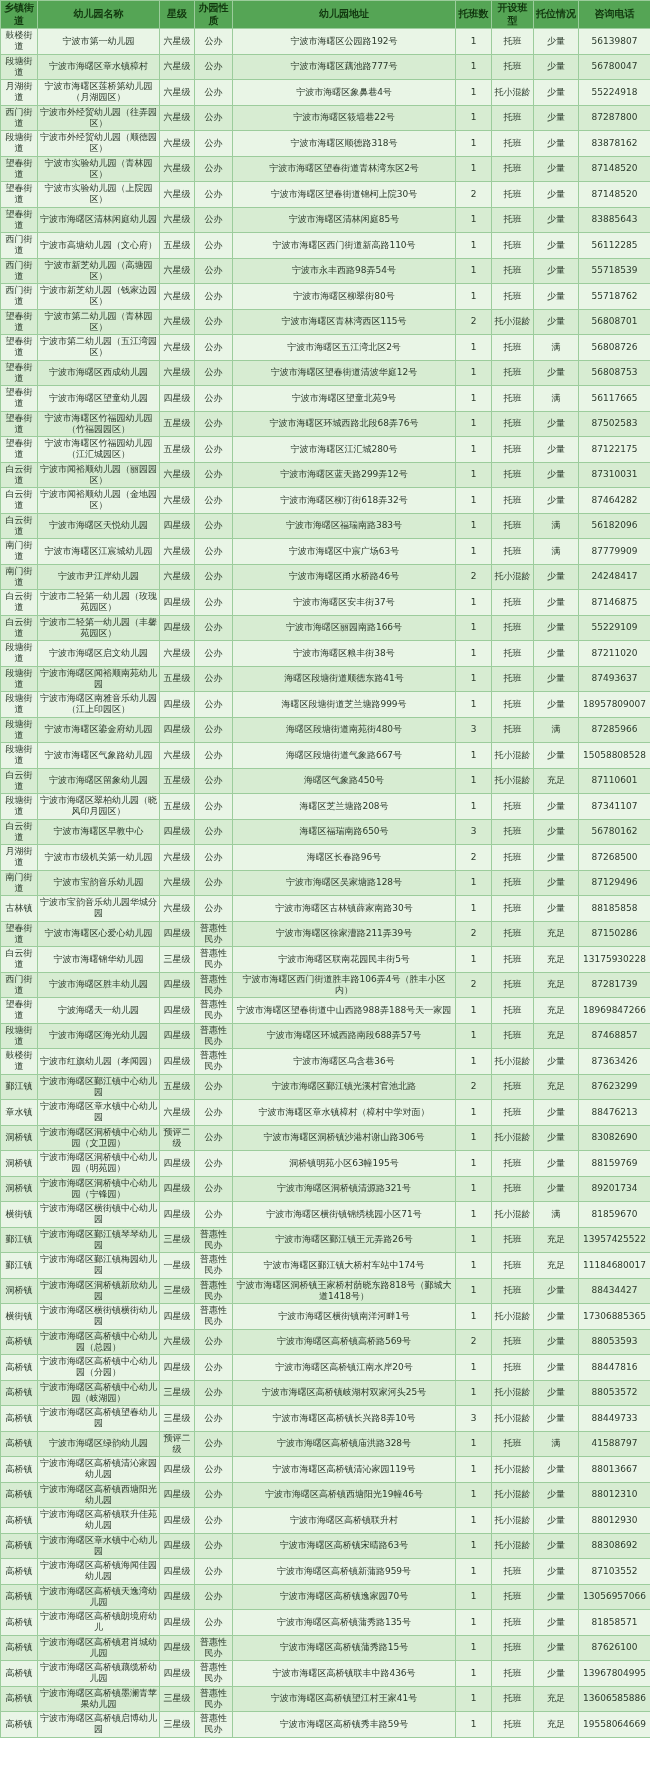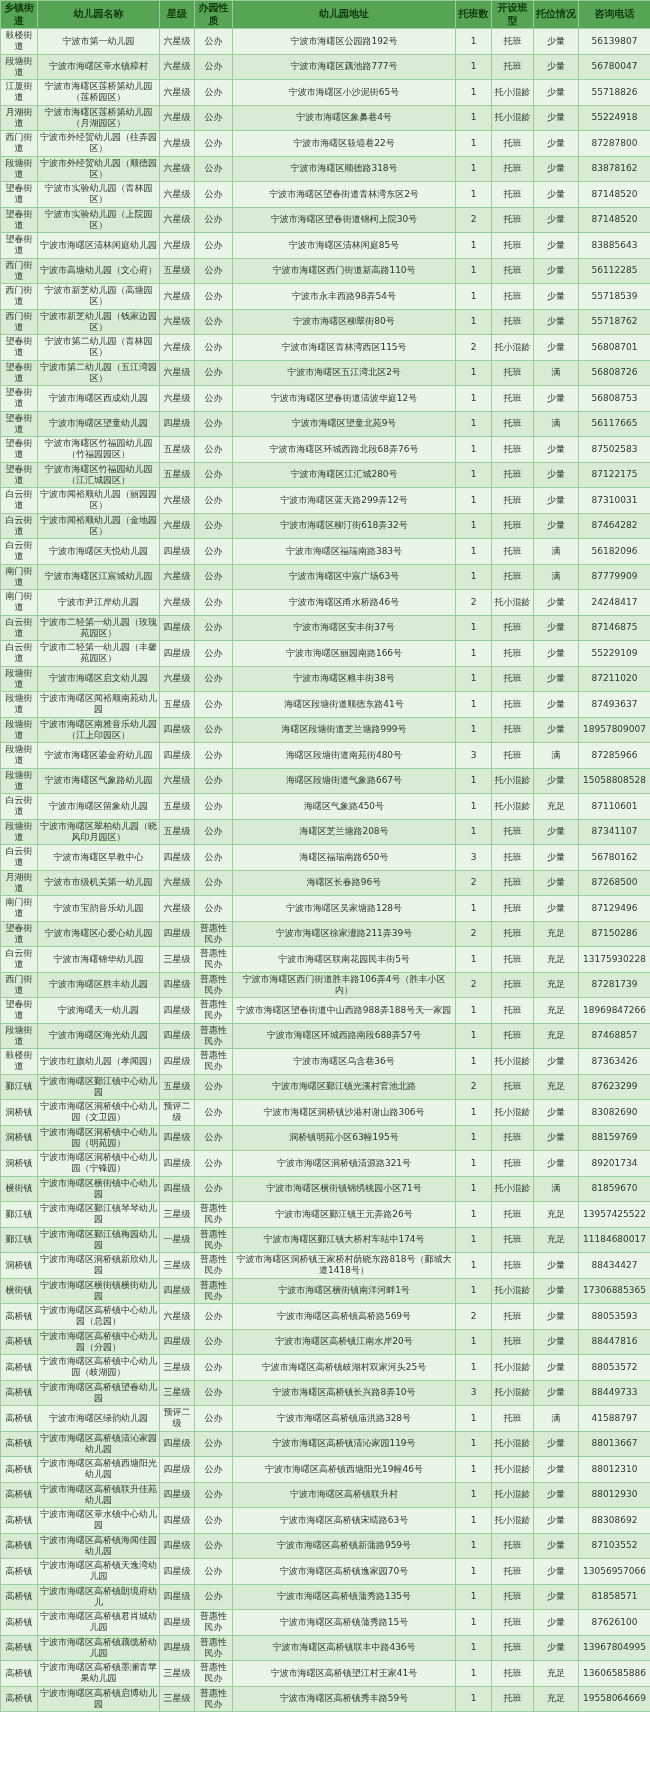--- a/index.html
+++ b/index.html
@@ -59,31 +59,20 @@
         <td>宁波市海曙区章水镇樟村</td>
         <td>六星级</td>
         <td>公办</td>
         <td>宁波市海曙区藕池路777号</td>
         <td>1</td>
         <td>托班</td>
         <td>少量</td>
         <td>56780047</td>
       </tr>
       <tr>
-        <td>江厦街道</td>
-        <td>宁波市海曙区莲桥第幼儿园（莲桥园区）</td>
-        <td>六星级</td>
-        <td>公办</td>
-        <td>宁波市海曙区小沙泥街65号</td>
-        <td>1</td>
-        <td>托小混龄</td>
-        <td>少量</td>
-        <td>55718826</td>
-      </tr>
-      <tr>
         <td>月湖街道</td>
         <td>宁波市海曙区莲桥第幼儿园（月湖园区）</td>
         <td>六星级</td>
         <td>公办</td>
         <td>宁波市海曙区象鼻巷4号</td>
         <td>1</td>
         <td>托小混龄</td>
         <td>少量</td>
         <td>55224918</td>
       </tr>
@@ -422,20 +411,31 @@
         <td>宁波市宝韵音乐幼儿园</td>
         <td>六星级</td>
         <td>公办</td>
         <td>宁波市海曙区吴家塘路128号</td>
         <td>1</td>
         <td>托班</td>
         <td>少量</td>
         <td>87129496</td>
       </tr>
       <tr>
+        <td>古林镇</td>
+        <td>宁波市宝韵音乐幼儿园华城分园</td>
+        <td>六星级</td>
+        <td>公办</td>
+        <td>宁波市海曙区古林镇薛家南路30号</td>
+        <td>1</td>
+        <td>托班</td>
+        <td>少量</td>
+        <td>88185858</td>
+      </tr>
+      <tr>
         <td>望春街道</td>
         <td>宁波市海曙区心爱心幼儿园</td>
         <td>四星级</td>
         <td>普惠性民办</td>
         <td>宁波市海曙区徐家漕路211弄39号</td>
         <td>2</td>
         <td>托班</td>
         <td>充足</td>
         <td>87150286</td>
       </tr>
@@ -497,20 +497,31 @@
       <tr>
         <td>鄞江镇</td>
         <td>宁波市海曙区鄞江镇中心幼儿园</td>
         <td>五星级</td>
         <td>公办</td>
         <td>宁波市海曙区鄞江镇光溪村官池北路</td>
         <td>2</td>
         <td>托班</td>
         <td>充足</td>
         <td>87623299</td>
+      </tr>
+      <tr>
+        <td>章水镇</td>
+        <td>宁波市海曙区章水镇中心幼儿园</td>
+        <td>六星级</td>
+        <td>公办</td>
+        <td>宁波市海曙区章水镇樟村（樟村中学对面）</td>
+        <td>1</td>
+        <td>托班</td>
+        <td>少量</td>
+        <td>88476213</td>
       </tr>
       <tr>
         <td>洞桥镇</td>
         <td>宁波市海曙区洞桥镇中心幼儿园（文卫园）</td>
         <td>预评二级</td>
         <td>公办</td>
         <td>宁波市海曙区洞桥镇沙港村谢山路306号</td>
         <td>1</td>
         <td>托小混龄</td>
         <td>少量</td>

